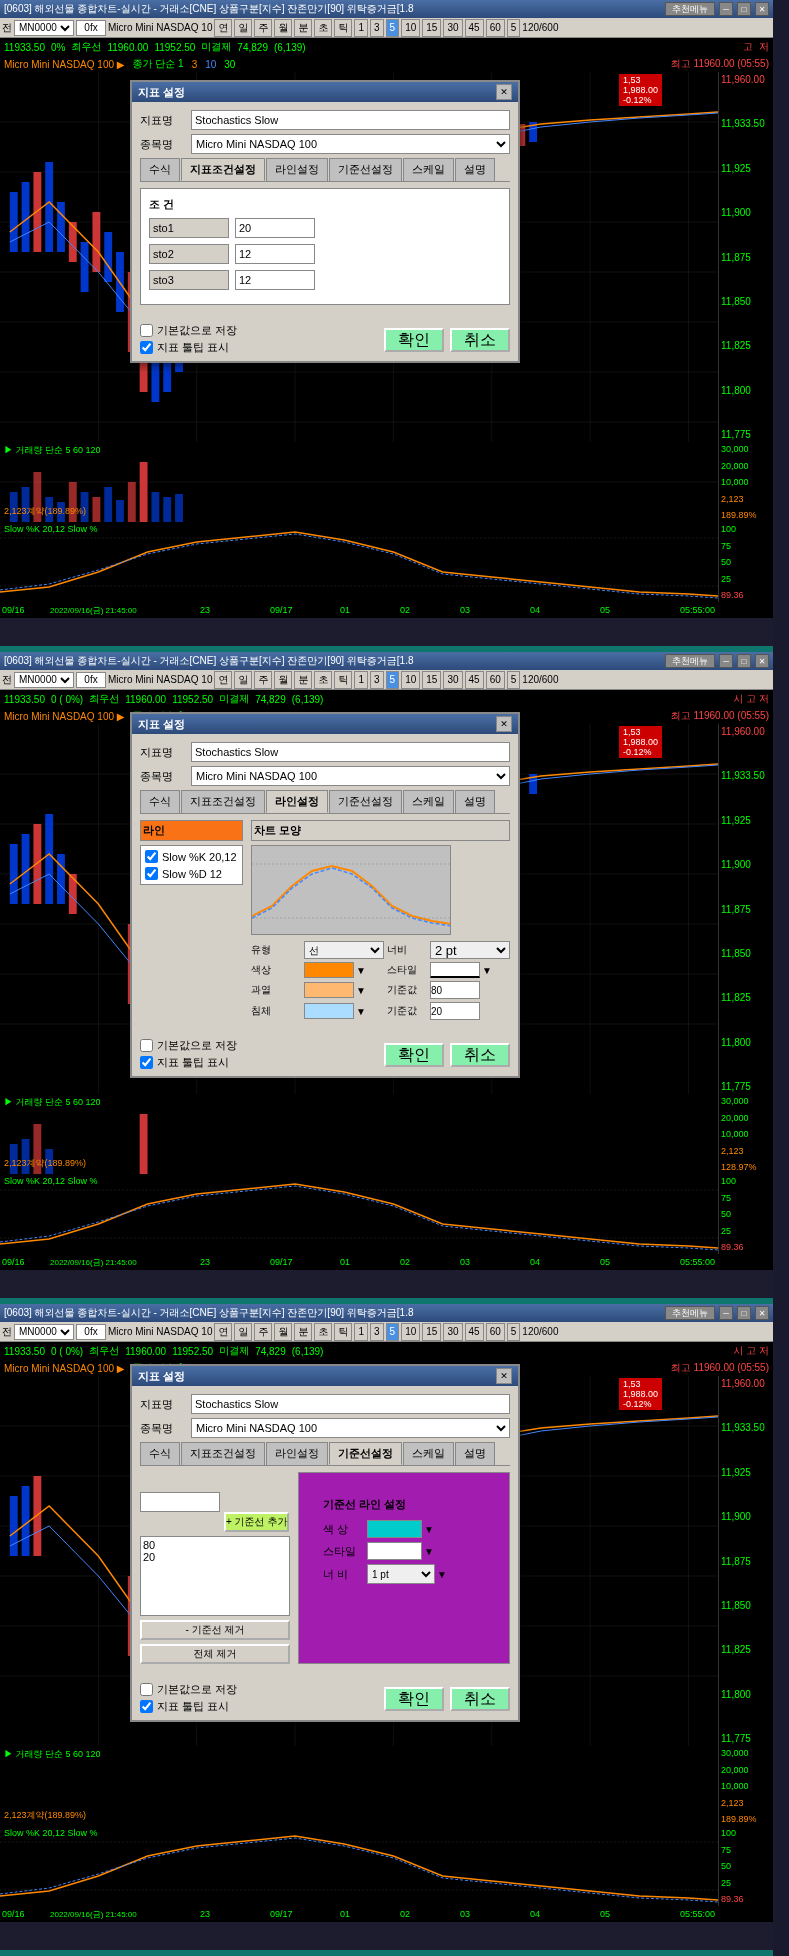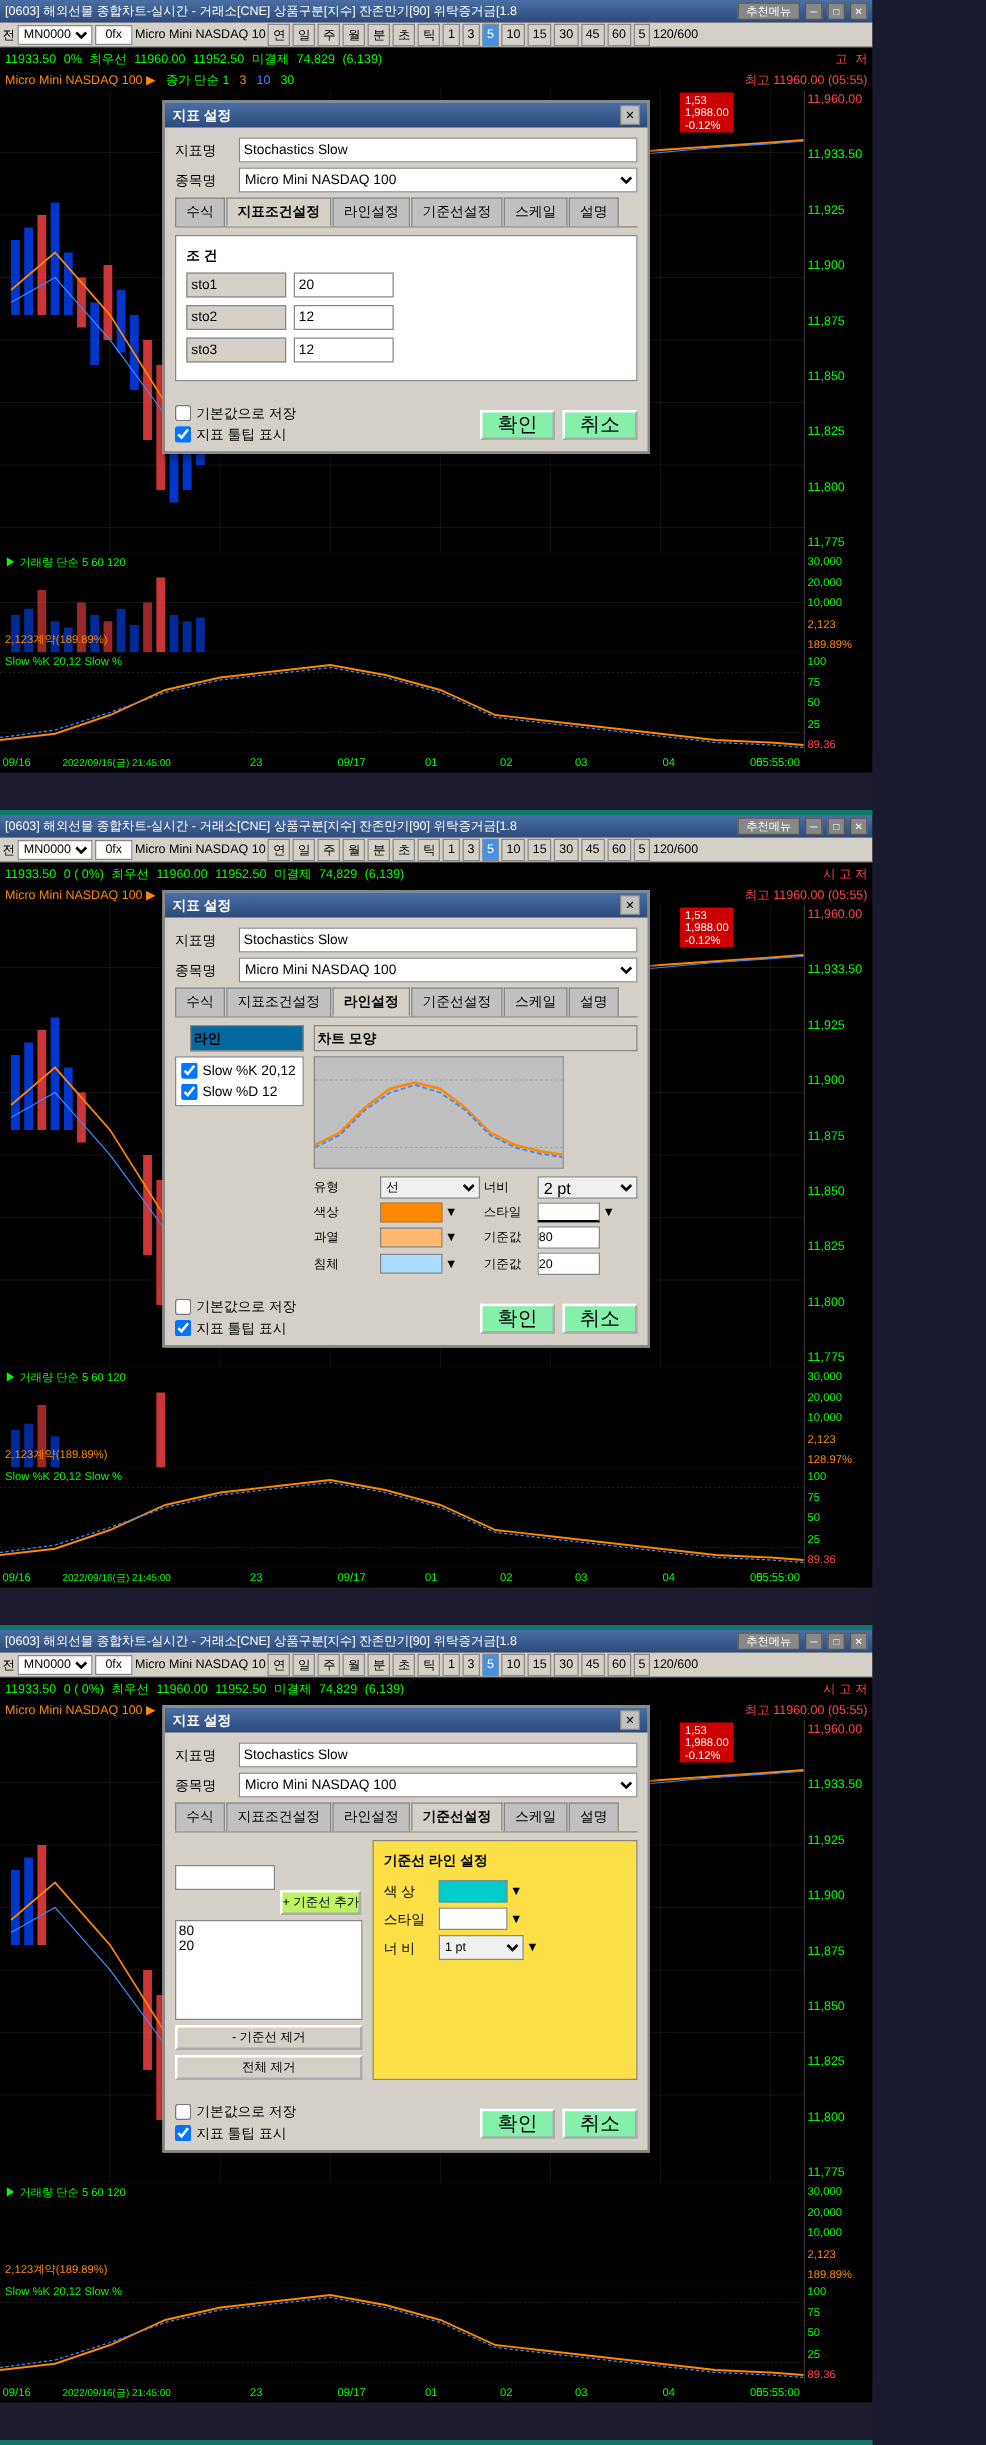--- a/index.html
+++ b/index.html
@@ -6,25 +6,25 @@
     body {
       width: 789px;
       background: #1a1a2e;
       font-family: '맑은 고딕', 'Malgun Gothic', Arial, sans-serif;
       font-size: 11px;
       color: #000;
     }
 
     
     .chart-panel {
-      width: 698px;
+      width: 773px;
       height: 652px;
       position: relative;
       background: #1c1c2e;
-      border-bottom: 4px solid #0f766e;
+      border-bottom: 6px solid #0f766e;
       overflow: hidden;
     }
 
     
     .title-bar {
       height: 18px;
       background: linear-gradient(to bottom, #4a6fa5, #2d4a7a);
       display: flex;
       align-items: center;
       padding: 0 4px;
@@ -756,21 +756,21 @@
           <div class="dialog-tab">지표조건설정</div>
           <div class="dialog-tab active">라인설정</div>
           <div class="dialog-tab">기준선설정</div>
           <div class="dialog-tab">스케일</div>
           <div class="dialog-tab">설명</div>
         </div>
 
         <div style="display:flex;gap:8px;margin-bottom:6px;">
 
           <div style="width:150px;">
-            <div style="font-weight:bold;font-size:11px;margin-bottom:4px;border:1px solid #888;padding:2px;background:#0369a1;margin-left:12px;">라인</div>
+            <div style="font-weight:bold;font-size:11px;margin-bottom:4px;border:1px solid #888;padding:2px;background:#f97316;">라인</div>
             <div style="border:1px solid #888;background:#fff;padding:4px;">
               <div style="display:flex;align-items:center;gap:4px;margin-bottom:4px;">
                 <input type="checkbox" checked="" style="">
                 <span>Slow %K 20,12</span>
               </div>
               <div style="display:flex;align-items:center;gap:4px;">
                 <input type="checkbox" checked="" style="">
                 <span>Slow %D 12</span>
               </div>
             </div>
@@ -1030,21 +1030,21 @@
               <button style="height:20px;font-size:10px;border:2px outset #fff;background:#bef264;cursor:pointer;white-space:nowrap;margin-top:40px;">+ 기준선 추가</button>
             </div>
             <div style="border:1px solid #888;background:#fff;height:80px;padding:2px;font-size:11px;">
               <div>80</div>
               <div>20</div>
             </div>
             <button style="height:20px;font-size:10px;border:2px outset #fff;background:#d4d0c8;cursor:pointer;">- 기준선 제거</button>
             <button style="height:20px;font-size:10px;border:2px outset #fff;background:#d4d0c8;cursor:pointer;">전체 제거</button>
           </div>
 
-          <div style="flex:1;border:1px solid #888;padding:8px;background:#fde047;">
+          <div style="flex:1;border:1px solid #888;padding:24px;background:#a21caf;">
             <div style="font-weight:bold;font-size:11px;margin-bottom:8px;">기준선 라인 설정</div>
             <div style="display:grid;grid-template-columns:40px 80px 16px;gap:4px;align-items:center;font-size:11px;">
               <span>색 상</span>
               <div style="display:flex;align-items:center;gap:2px;">
                 <div style="width:55px;height:18px;background:#00cccc;border:1px solid #888;"></div>
                 <span style="font-size:10px;">▼</span>
               </div>
               <span></span>
 
               <span>스타일</span>

